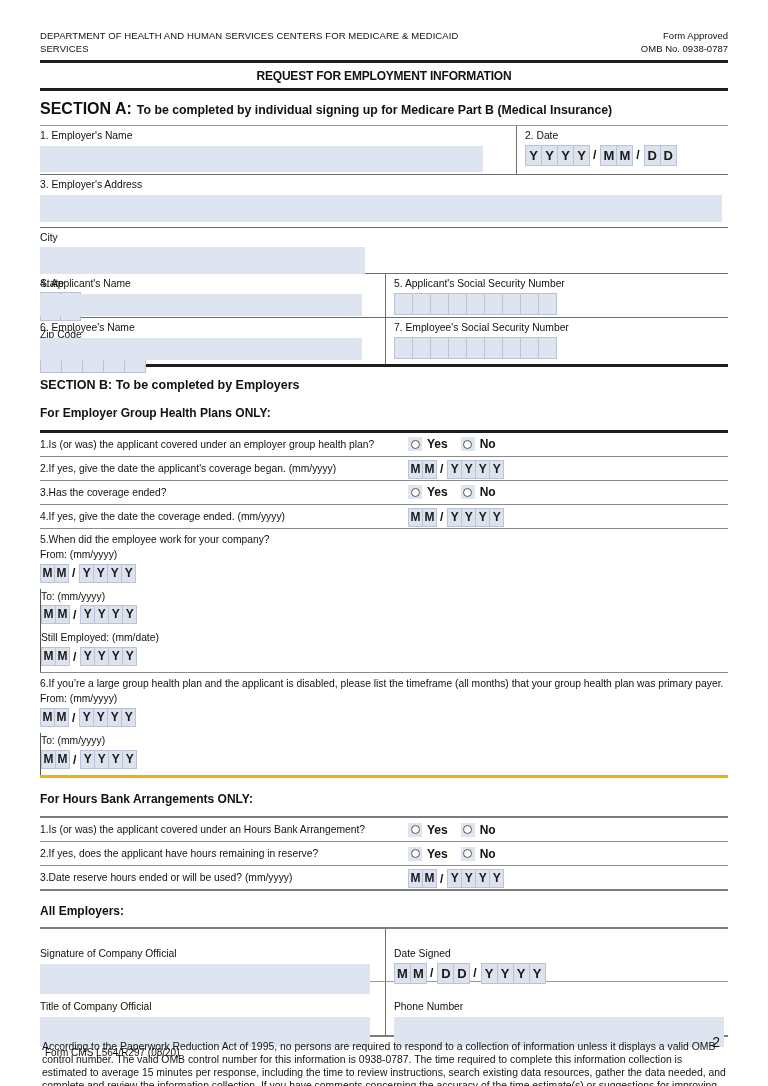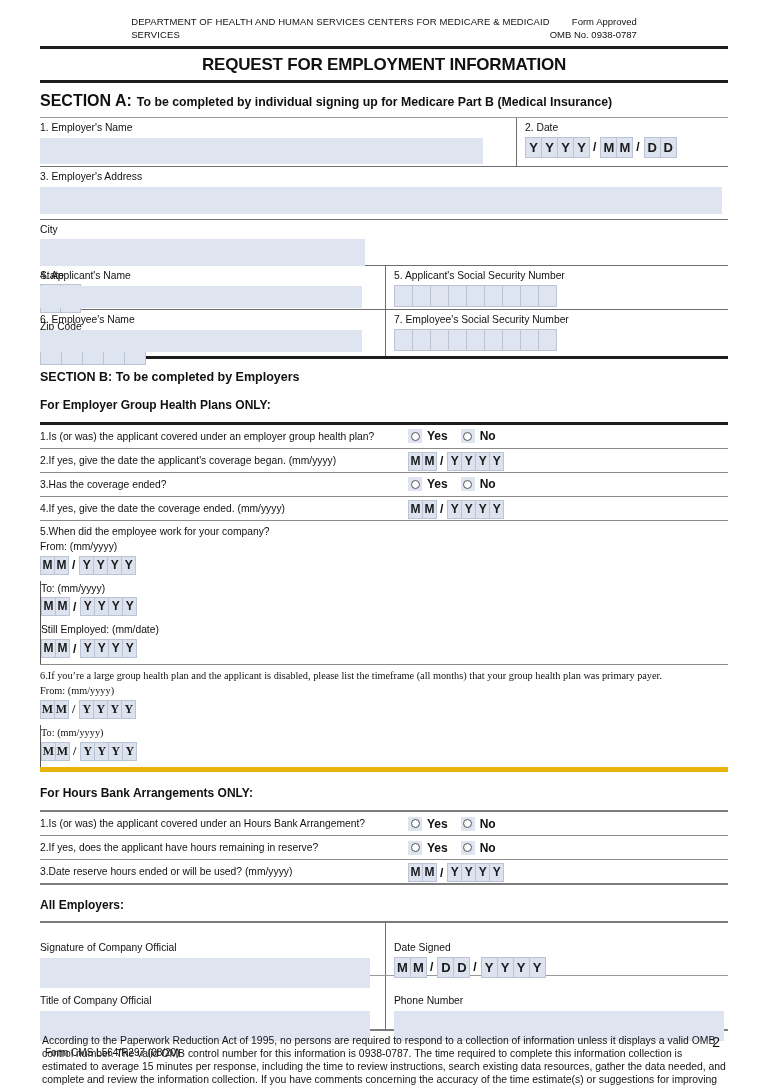--- a/index.html
+++ b/index.html
@@ -1,23 +1,23 @@
 <!DOCTYPE html>
 <html><head>
 <meta charset="utf-8">
 <style>
   html,body{margin:0;padding:0;background:#e8e8e8;}
   .page{position:relative;width:768px;height:1086px;margin:0 auto;background:#ffffff;
         padding:0 40px;box-sizing:border-box;font-family:"Liberation Sans",sans-serif;color:#111;}
   
-  .hdr{display:flex;justify-content:center;align-items:flex-start;
-       padding-top:16px;padding-bottom:4px;border-bottom:3px solid #1d1d1d;}
+  .hdr{display:flex;justify-content:space-between;align-items:flex-start;
+       padding-top:30px;padding-bottom:4px;border-bottom:3px solid #1d1d1d;}
   .hdr-left{font-size:9.5px;line-height:1.35;max-width:440px;letter-spacing:.1px;}
   .hdr-right{font-size:9.5px;line-height:1.35;text-align:right;}
-  .title{font-size:17px;font-weight:bold;text-align:center;letter-spacing:-.2px;
+  .title{font-size:12px;font-weight:bold;text-align:center;letter-spacing:-.2px;
          padding:6px 0 5px;border-bottom:3px solid #1d1d1d;}
   
   .secA-head{padding:9px 0 7px;border-bottom:1px solid #9a9a9a;}
   .secA-head .pfx{font-size:16px;font-weight:bold;}
   .secA-head .rest{font-size:12.3px;font-weight:bold;margin-left:5px;}
   .rowA{display:flex;border-bottom:1px solid #6e6e6e;box-sizing:border-box;}
   .rowA:last-child{border-bottom:3px solid #1d1d1d;}
   .cellA{box-sizing:border-box;padding:3px 0 0 0;}
   .vline-l{border-left:1px solid #6e6e6e;padding-left:8px !important;}
   .flabel{font-size:10.3px;line-height:1.35;}
@@ -55,21 +55,21 @@
   .yn{display:inline-flex;align-items:center;}
   .rbox{display:inline-flex;align-items:center;justify-content:center;width:14px;height:14px;background:#dfe5f0;}
   .rbox .dot{width:7px;height:7px;border:1px solid #555;border-radius:50%;background:#fff;}
   .ynlab{font-size:12px;font-weight:bold;margin:0 13px 0 5px;}
   .q5block{border-bottom:1px solid #8a8a8a;}
   .qtext{font-size:10.3px;padding:5px 0 2px;}
   .subcols{display:flex;flex-direction:column;}
   .subcol{box-sizing:border-box;padding:1px 0 6px 0;}
   .subcol + .subcol{border-left:1px solid #555;}
   .subcol.c1{width:227px;} .subcol.c2{width:231px;} .subcol.c3{flex:1;}
-  .q6block{border-bottom:5px solid #eab308;font-family:Liberation Serif, serif;}
+  .q6block{border-bottom:3px solid #eab308;}
   
   .ae-head{font-size:12px;font-weight:bold;padding:13px 0 9px;}
   .ae-table{border-top:2px solid #7c7c7c;border-bottom:2px solid #7c7c7c;}
   .ae-row{display:flex;box-sizing:border-box;height:52px;}
   .ae-row + .ae-row{border-top:1px solid #999;height:54px;}
   .ae-cell{box-sizing:border-box;padding-top:18px;}
   .inp-wide{width:330px;height:30px;margin-top:3px;}
   
   .pra{border-bottom:3px solid #7c7c7c;padding:4px 2px 6px;font-size:10.4px;line-height:1.24;color:#141414;}
   .footer-left{position:absolute;left:45px;bottom:28px;font-size:10px;}

